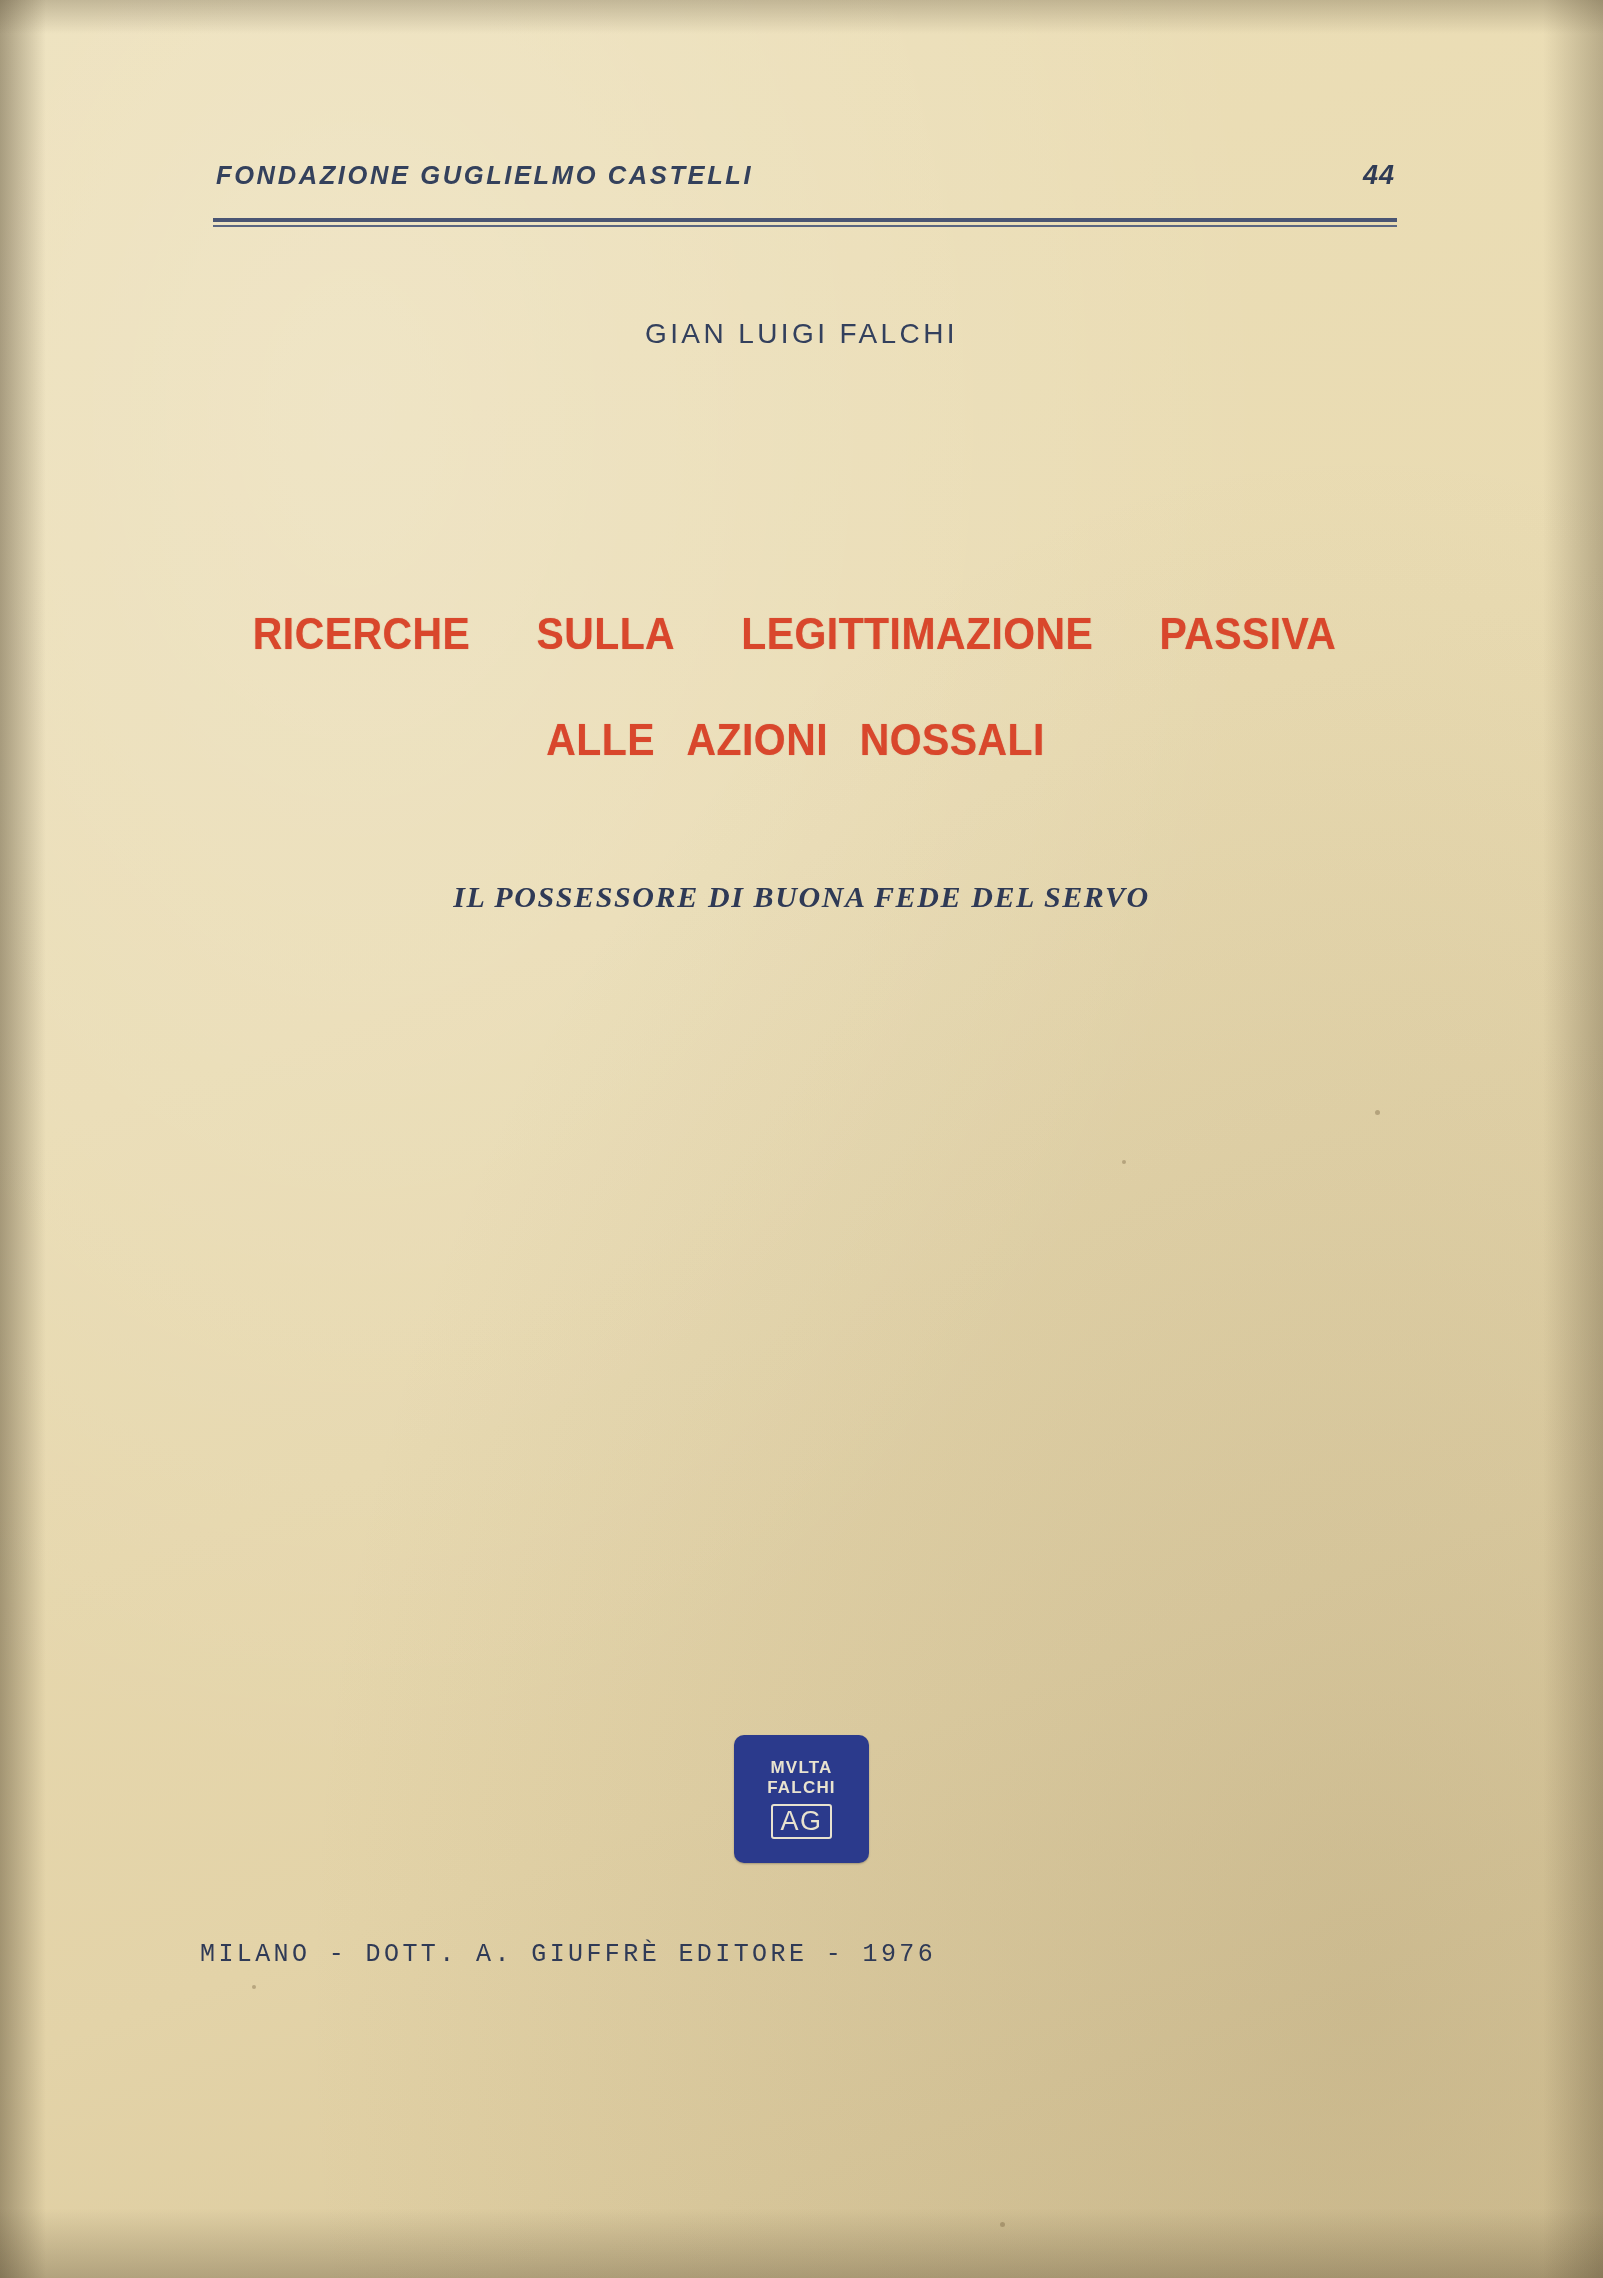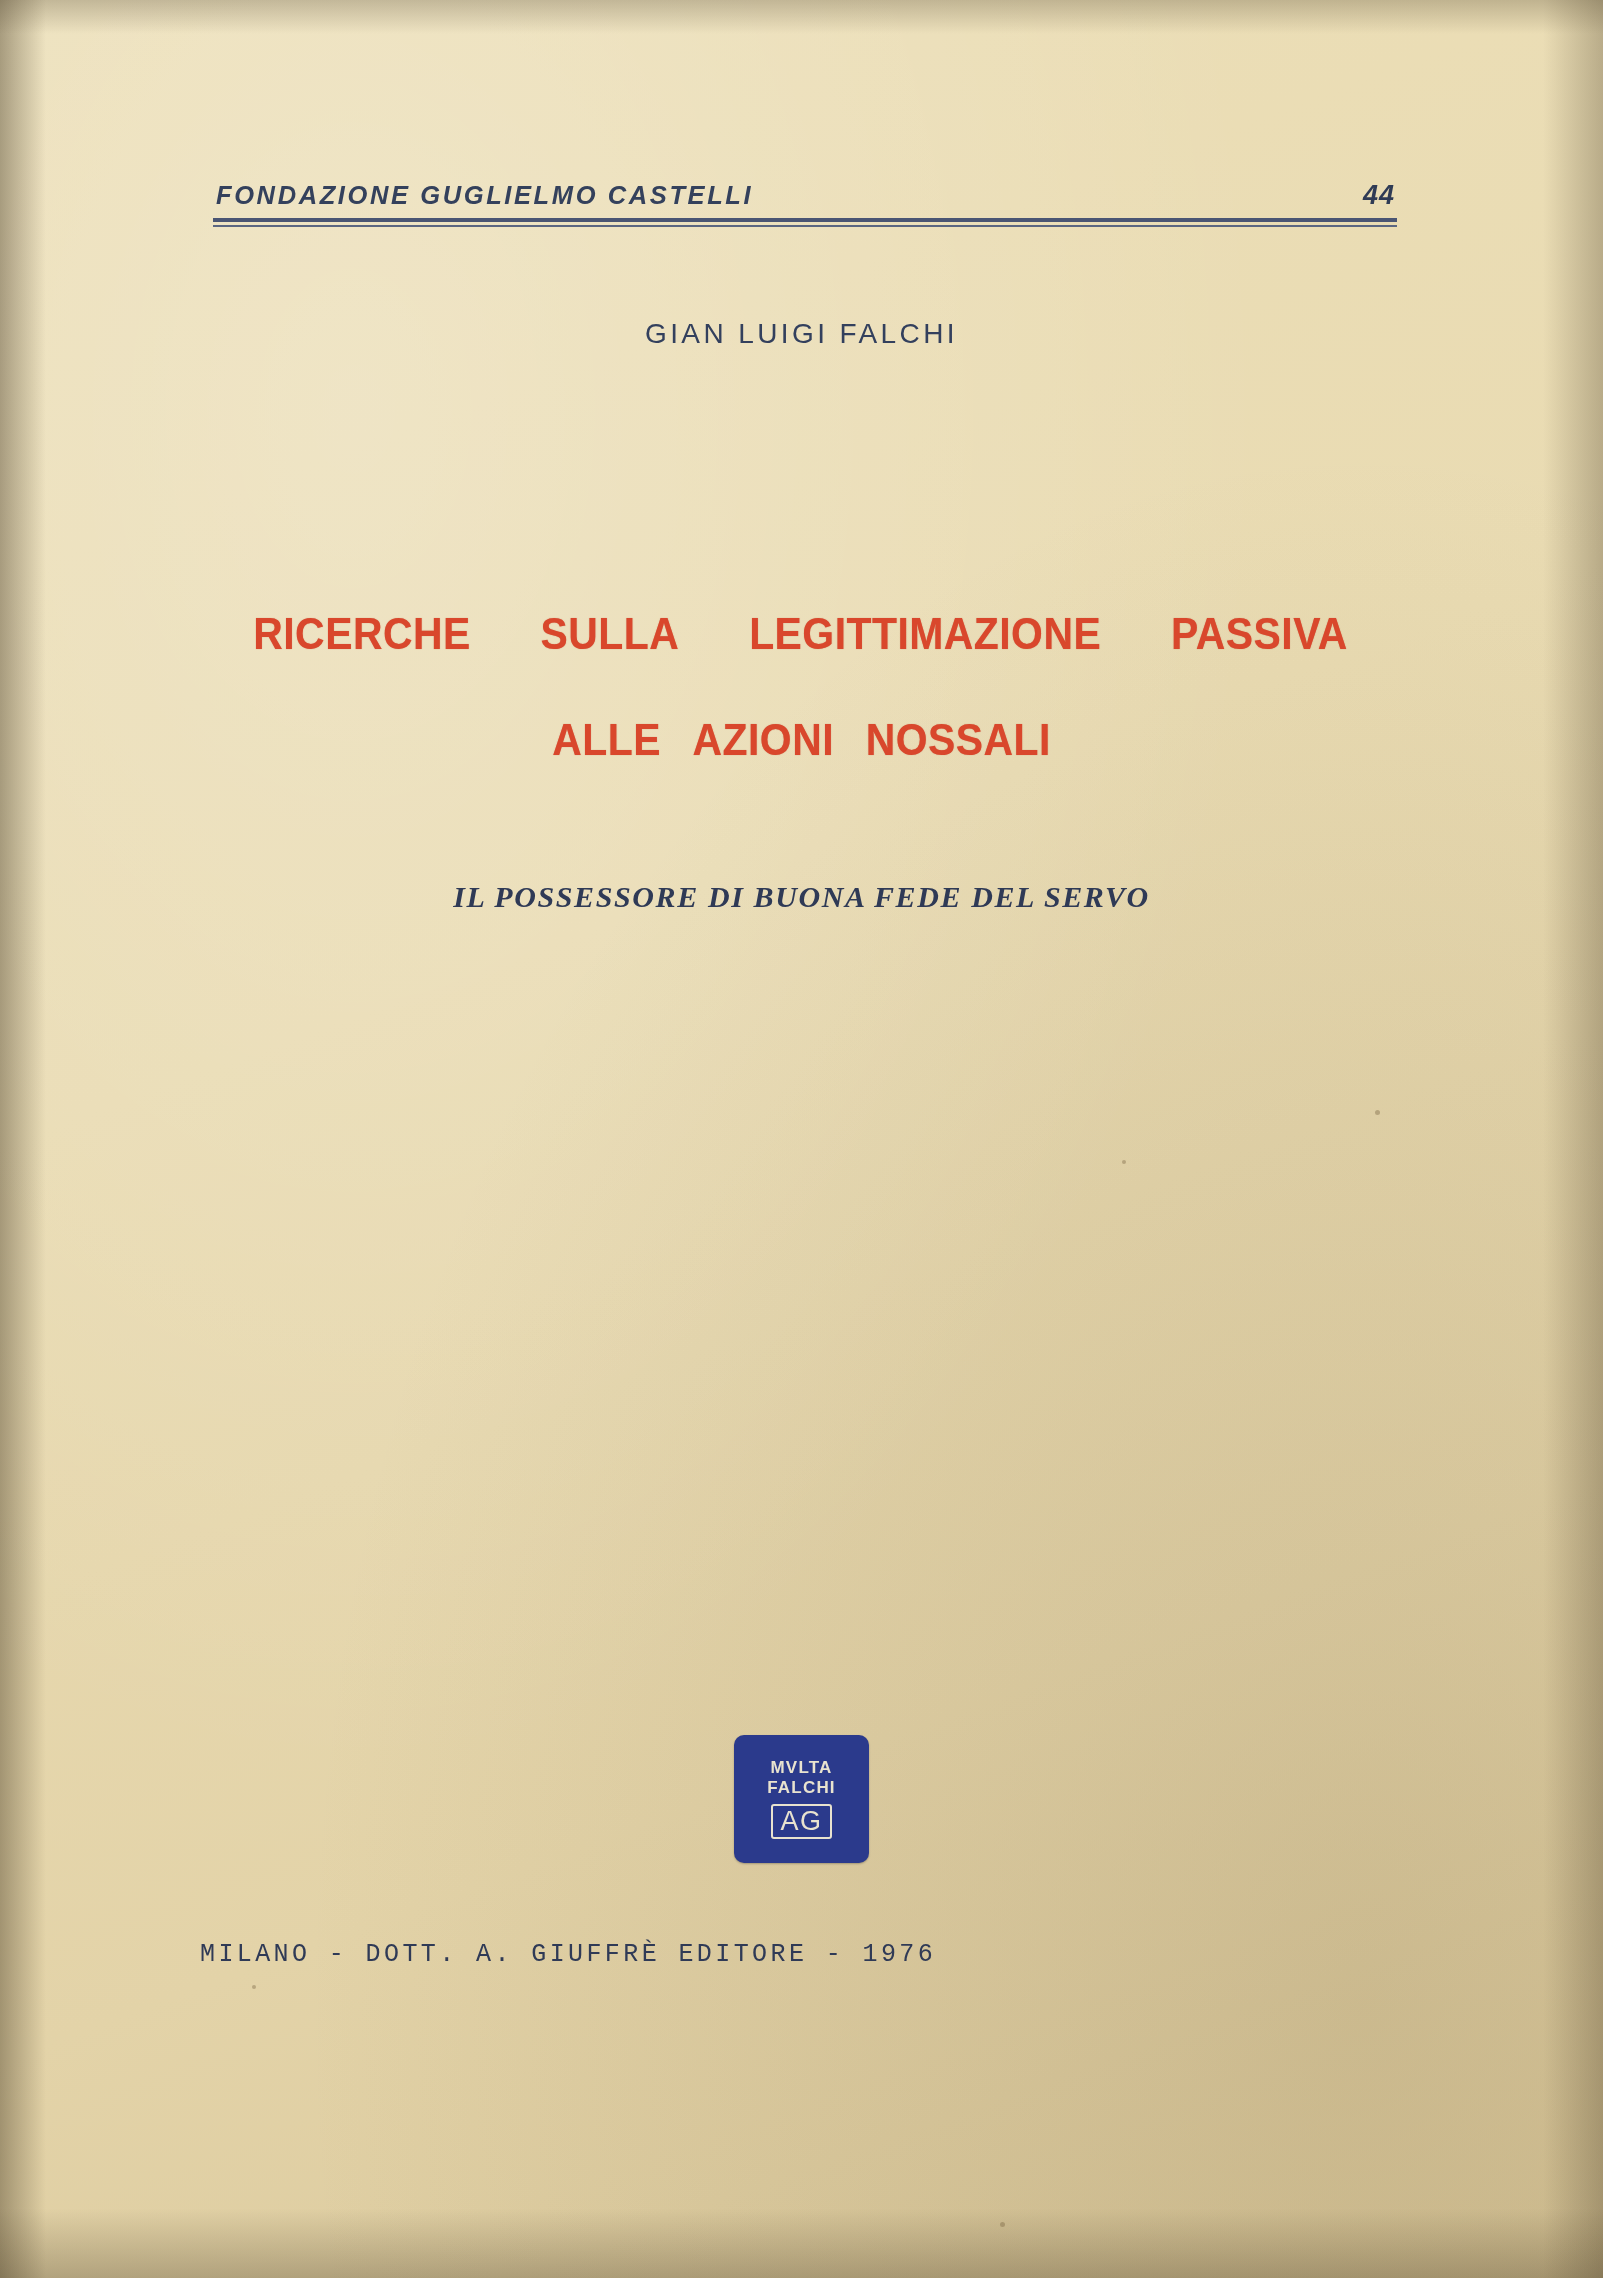--- a/index.html
+++ b/index.html
@@ -81,21 +81,20 @@
     color: #34415c;
     font-weight: 600;
     white-space: nowrap;
   }
   .series-number {
     font-family: "Liberation Sans", sans-serif;
     font-size: 27px;
     letter-spacing: 1px;
     color: #2f3b55;
     font-weight: 700;
-    margin-top: 20px;
   }
   .rule-double {
     position: absolute;
     top: 218px;
     left: 13px;
     right: 6px;
     height: 9px;
   }
   .rule-double .r1 {
     position: absolute; top: 0; left: 0; right: 0; height: 4px;
@@ -116,21 +115,21 @@
     font-size: 28px;
     letter-spacing: 3.4px;
     color: #33405d;
     font-weight: 500;
   }
 
   
   .title-block {
     position: absolute;
     top: 612px;
-    left: 0; right: 0;
+    left: 0; right: 12px;
     text-align: right;
     color: #d9472c;
   }
   .title-line {
     font-family: "Liberation Sans", sans-serif;
     font-weight: 700;
     font-size: 44px;
     line-height: 1.0;
     letter-spacing: 0.5px;
     transform: scaleX(0.93);

